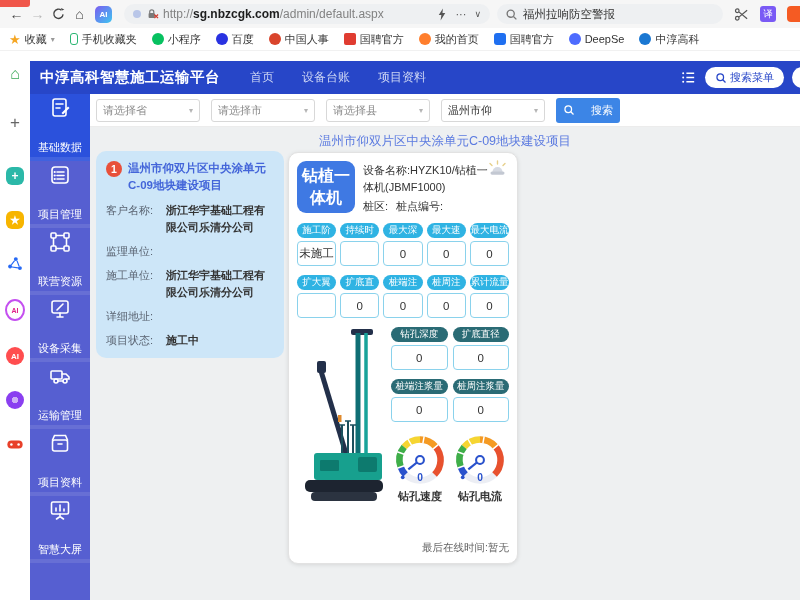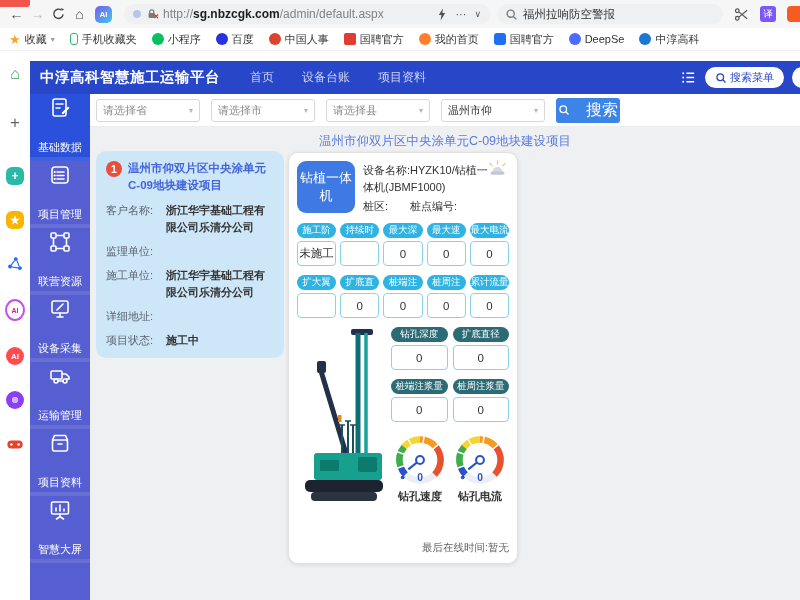--- a/index.html
+++ b/index.html
@@ -63,38 +63,38 @@
   .app-body{flex:1;display:flex;min-height:0}
   .sidebar{width:60px;flex:0 0 60px;background:#565fd1;display:flex;flex-direction:column;overflow:hidden}
   .side-item{height:63px;flex:0 0 63px;display:flex;flex-direction:column;align-items:center;justify-content:center;color:#fff;font-size:11px;gap:20px;border-bottom:4px solid rgba(255,255,255,.10);cursor:pointer;white-space:nowrap}
   .side-item.active{background:#2b51dc}
   
   .main{flex:1;display:flex;flex-direction:column;min-width:0}
   .filter-row{height:32px;flex:0 0 32px;background:#fff;display:flex;align-items:center;gap:11px;padding-left:6px;border-bottom:1px solid #ececec}
   .select{width:104px;height:23px;border:1px solid #d8d8d8;border-radius:3px;display:flex;align-items:center;justify-content:space-between;padding:0 6px;font-size:11px;color:#8a8a8a;background:#fff;overflow:hidden;white-space:nowrap;cursor:pointer;box-sizing:border-box}
   .select.filled{color:#333}
   .select .caret{color:#b5b5b5;font-size:8px;margin-left:3px}
-  .search-btn{width:64px;height:25px;background:#3c85e6;border-radius:3px;color:#fff;font-size:16px;display:flex;align-items:center;justify-content:center;gap:16px;cursor:pointer}
+  .search-btn{width:64px;height:25px;background:#3c85e6;border-radius:3px;color:#fff;font-size:11px;display:flex;align-items:center;justify-content:center;gap:16px;cursor:pointer}
   .content{flex:1;background:#eef0f1;position:relative;overflow:hidden}
   .page-title{position:absolute;top:6px;left:0;right:0;text-align:center;font-size:12.5px;color:#5b7ae0}
   
   .pcard{position:absolute;left:6px;top:24px;width:188px;background:#cde6f8;border-radius:10px;padding:9px 10px;box-sizing:border-box}
   .pcard-title{display:flex;gap:6px;cursor:pointer}
   .badge{width:16px;height:16px;flex:0 0 16px;border-radius:50%;background:#e8503a;color:#fff;font-size:10.5px;font-weight:bold;display:flex;align-items:center;justify-content:center;margin-top:1px}
   .ptitle{font-size:11.5px;color:#4365d9;line-height:1.5;font-weight:600}
   .pc-row{display:flex;font-size:11px;line-height:1.55;margin-top:7px}
   .pc-label{flex:0 0 60px;color:#5a6472}
   .pc-value{color:#333;font-weight:600}
   
   .dpanel{position:absolute;left:198px;top:25px;width:230px;height:412px;background:#fff;border:1px solid #e2e2e2;border-radius:10px;box-shadow:0 1px 4px rgba(0,0,0,.10);box-sizing:border-box;padding:8px;display:flex;flex-direction:column}
   .dp-head{display:flex;position:relative}
-  .dp-badge{flex:0 0 58px;height:52px;background:#3f79e3;border-radius:9px;color:#fff;font-weight:normal;font-size:13px;line-height:1.35;display:flex;align-items:center;justify-content:center;text-align:center;padding:2px;box-sizing:border-box}
+  .dp-badge{flex:0 0 58px;height:52px;background:#3f79e3;border-radius:9px;color:#fff;font-weight:bold;font-size:16px;line-height:1.35;display:flex;align-items:center;justify-content:center;text-align:center;padding:2px;box-sizing:border-box}
   .dp-info{margin-left:8px;min-width:0;flex:1}
   .dp-name{font-size:11px;color:#333;line-height:1.5;margin:1px 0 4px;padding-right:20px}
-  .dp-sub{font-size:11px;color:#333;display:flex;gap:22px}
+  .dp-sub{font-size:11px;color:#333;display:flex;gap:8px}
   .siren{position:absolute;top:-3px;right:0}
   .sgrid{display:grid;grid-template-columns:repeat(5,1fr);gap:4px;margin-top:9px}
   .scell{display:flex;flex-direction:column;min-width:0}
   .spill{height:15px;background:#2fb3e3;border-radius:8px;color:#fff;font-size:9.5px;display:flex;align-items:center;justify-content:center;white-space:nowrap;overflow:hidden}
   .sbox{height:23px;margin-top:3px;border:1px solid #8ad2ec;border-radius:4px;background:#fff;font-size:11.5px;color:#333;display:flex;align-items:center;justify-content:center;white-space:nowrap}
   .dp-mid{display:flex;margin-top:9px}
   .machine{flex:0 0 92px}
   .mid-right{flex:1;margin-left:2px;display:flex;flex-direction:column;min-width:0}
   .mgrid{display:grid;grid-template-columns:1fr 1fr;column-gap:5px;row-gap:9px}
   .tpill{height:15px;background:#2a6b75;border-radius:8px;color:#fff;font-size:9.5px;display:flex;align-items:center;justify-content:center;white-space:nowrap;overflow:hidden}

